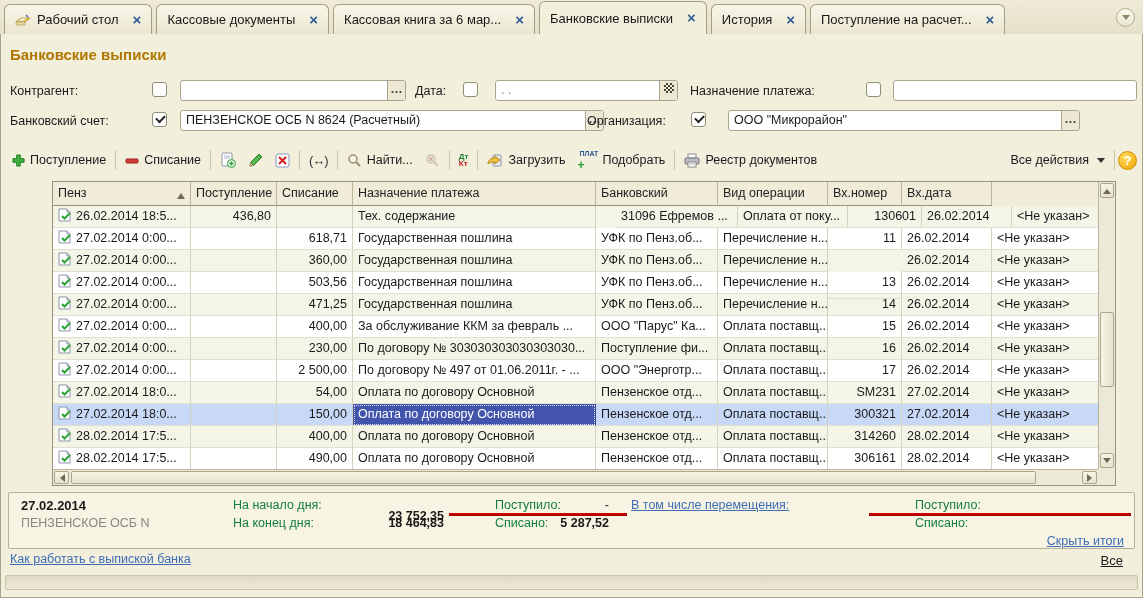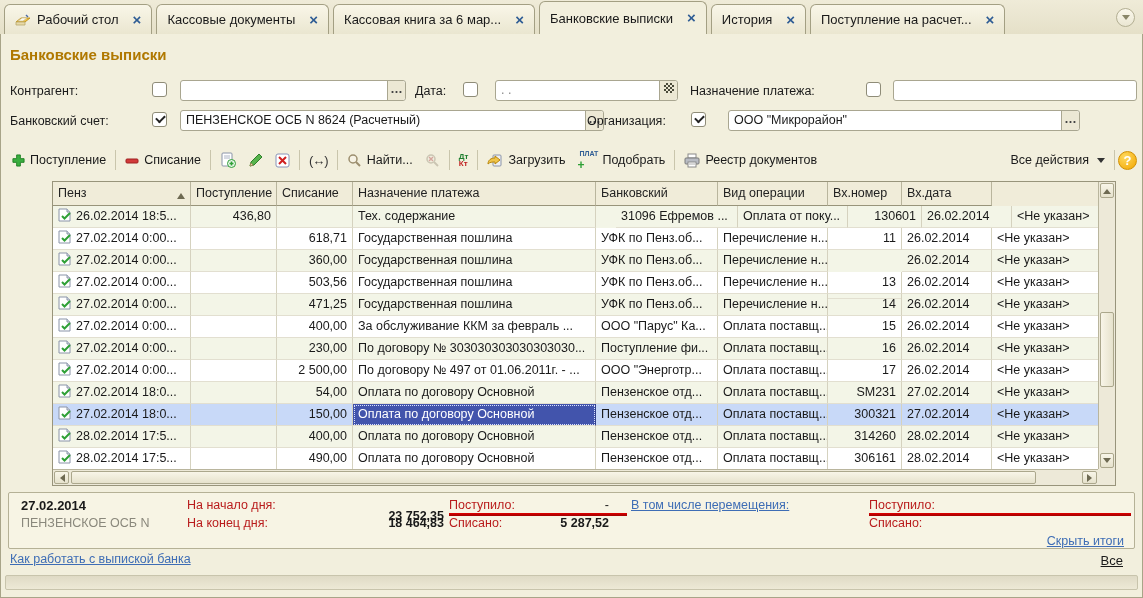--- a/index.html
+++ b/index.html
@@ -81,21 +81,21 @@
   .thumb-h { position:absolute; top:1px; bottom:1px; left:18px; right:62px; background:linear-gradient(#F8F5E8,#E6E2CC);
              border:1px solid #ABA78C; border-radius:2px; }
   .corner { position:absolute; right:0; bottom:0; width:17px; height:16px; background:#EDE9D8; }
 
   
   .summary { position:absolute; left:8px; right:8px; top:492px; height:57px; background:#F7F4E4;
              border:1px solid #B5B196; border-radius:2px; font-size:12.5px; }
   .summary .abs { position:absolute; white-space:nowrap; }
   .bold { font-weight:bold; }
   .gray { color:#8A887C; }
-  .lab { color:#b91c1c; }
+  .lab { color:#15803d;margin-left:46px; }
   .redline { position:absolute; height:3px; background:linear-gradient(#E00000,#9E0000); }
   a.blue { color:#3E6DB5; text-decoration:underline; cursor:pointer; }
   a.dark { color:#1a1a1a; text-decoration:underline; cursor:pointer; }
 
   .footer-help { position:absolute; left:10px; top:552px; font-size:12.5px; }
   .footer-all { position:absolute; right:20px; top:553px; font-size:13px; }
   .statusbar { position:absolute; left:5px; right:5px; top:575px; height:15px; border:1px solid #C8C4AC;
                border-radius:2px; background:linear-gradient(#DFDAC5,#EDE9D6); }
 </style>
 </head>

